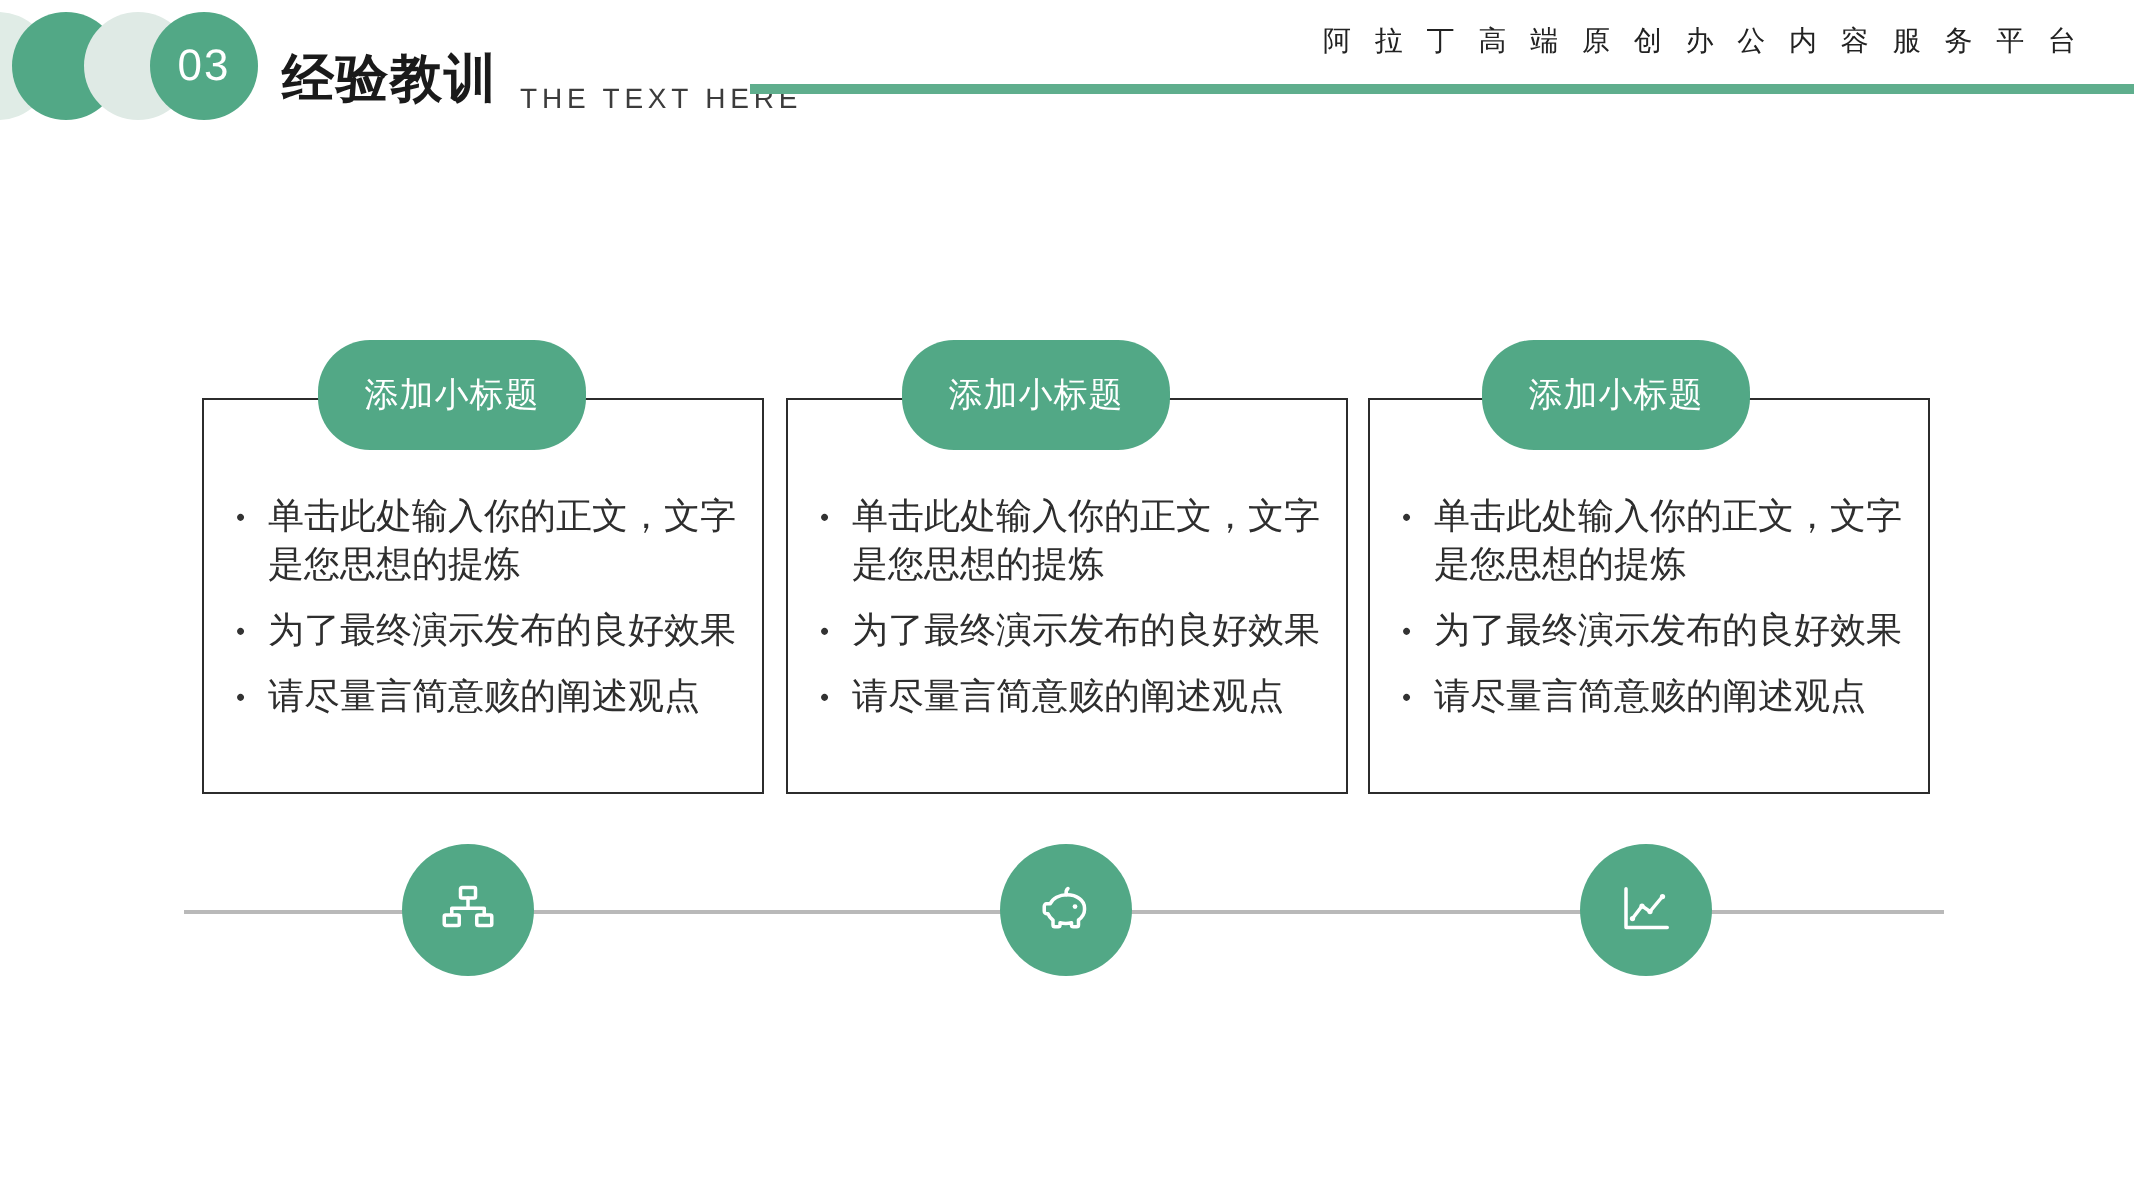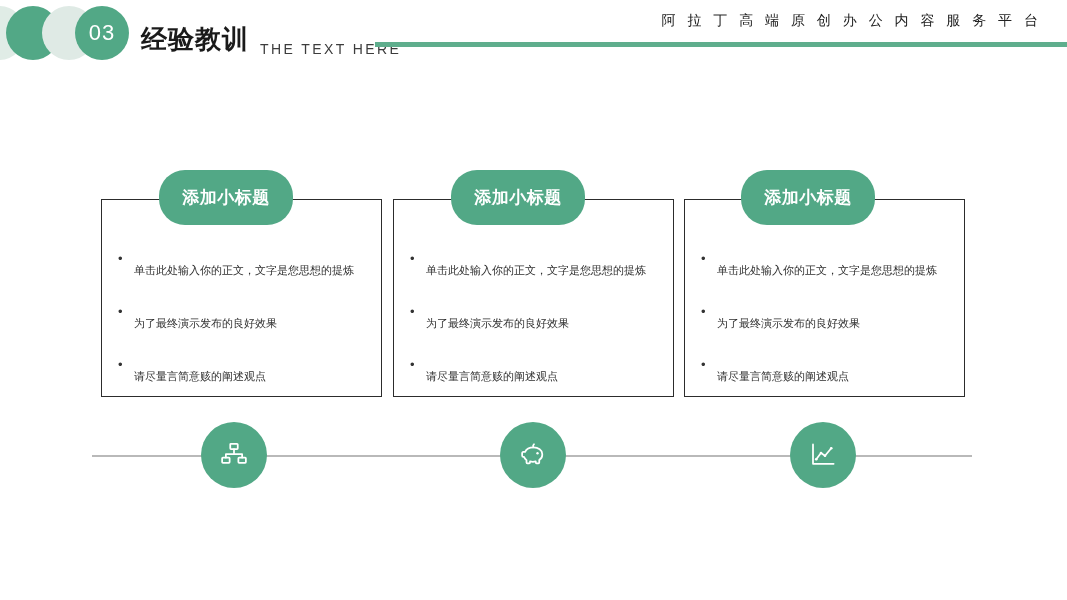--- a/index.html
+++ b/index.html
@@ -127,21 +127,21 @@
     top: 170px;
     width: 134px;
     height: 55px;
     background: #52a886;
     border-radius: 26px;
     display: flex;
     align-items: center;
     justify-content: center;
     color: #ffffff;
     font-size: 17px;
-    font-weight: 700;
+    font-weight: 400;
     letter-spacing: 0.5px;
     font-family: "DejaVu Sans", "Liberation Sans", sans-serif;
   }
   .tab-0 { left: 159px; }
   .tab-1 { left: 451px; }
   .tab-2 { left: 741px; }
 
   .card-body {
     position: absolute;
     top: 248px;
@@ -159,24 +159,24 @@
   .bullet-dot {
     width: 16px;
     flex: 0 0 16px;
     color: #333333;
     font-size: 13px;
     line-height: 22px;
     text-align: left;
   }
   .bullet-text {
     flex: 1;
-    font-size: 11px;
+    font-size: 18px;
     color: #2e2e2e;
-    line-height: 44px;
-    font-family: Liberation Serif, serif;
+    line-height: 24px;
+    font-family: Liberation Mono, monospace;
   }
 
   
   .timeline-line {
     position: absolute;
     left: 92px;
     top: 455px;
     width: 880px;
     height: 1.6px;
     background: #b9b9b9;

